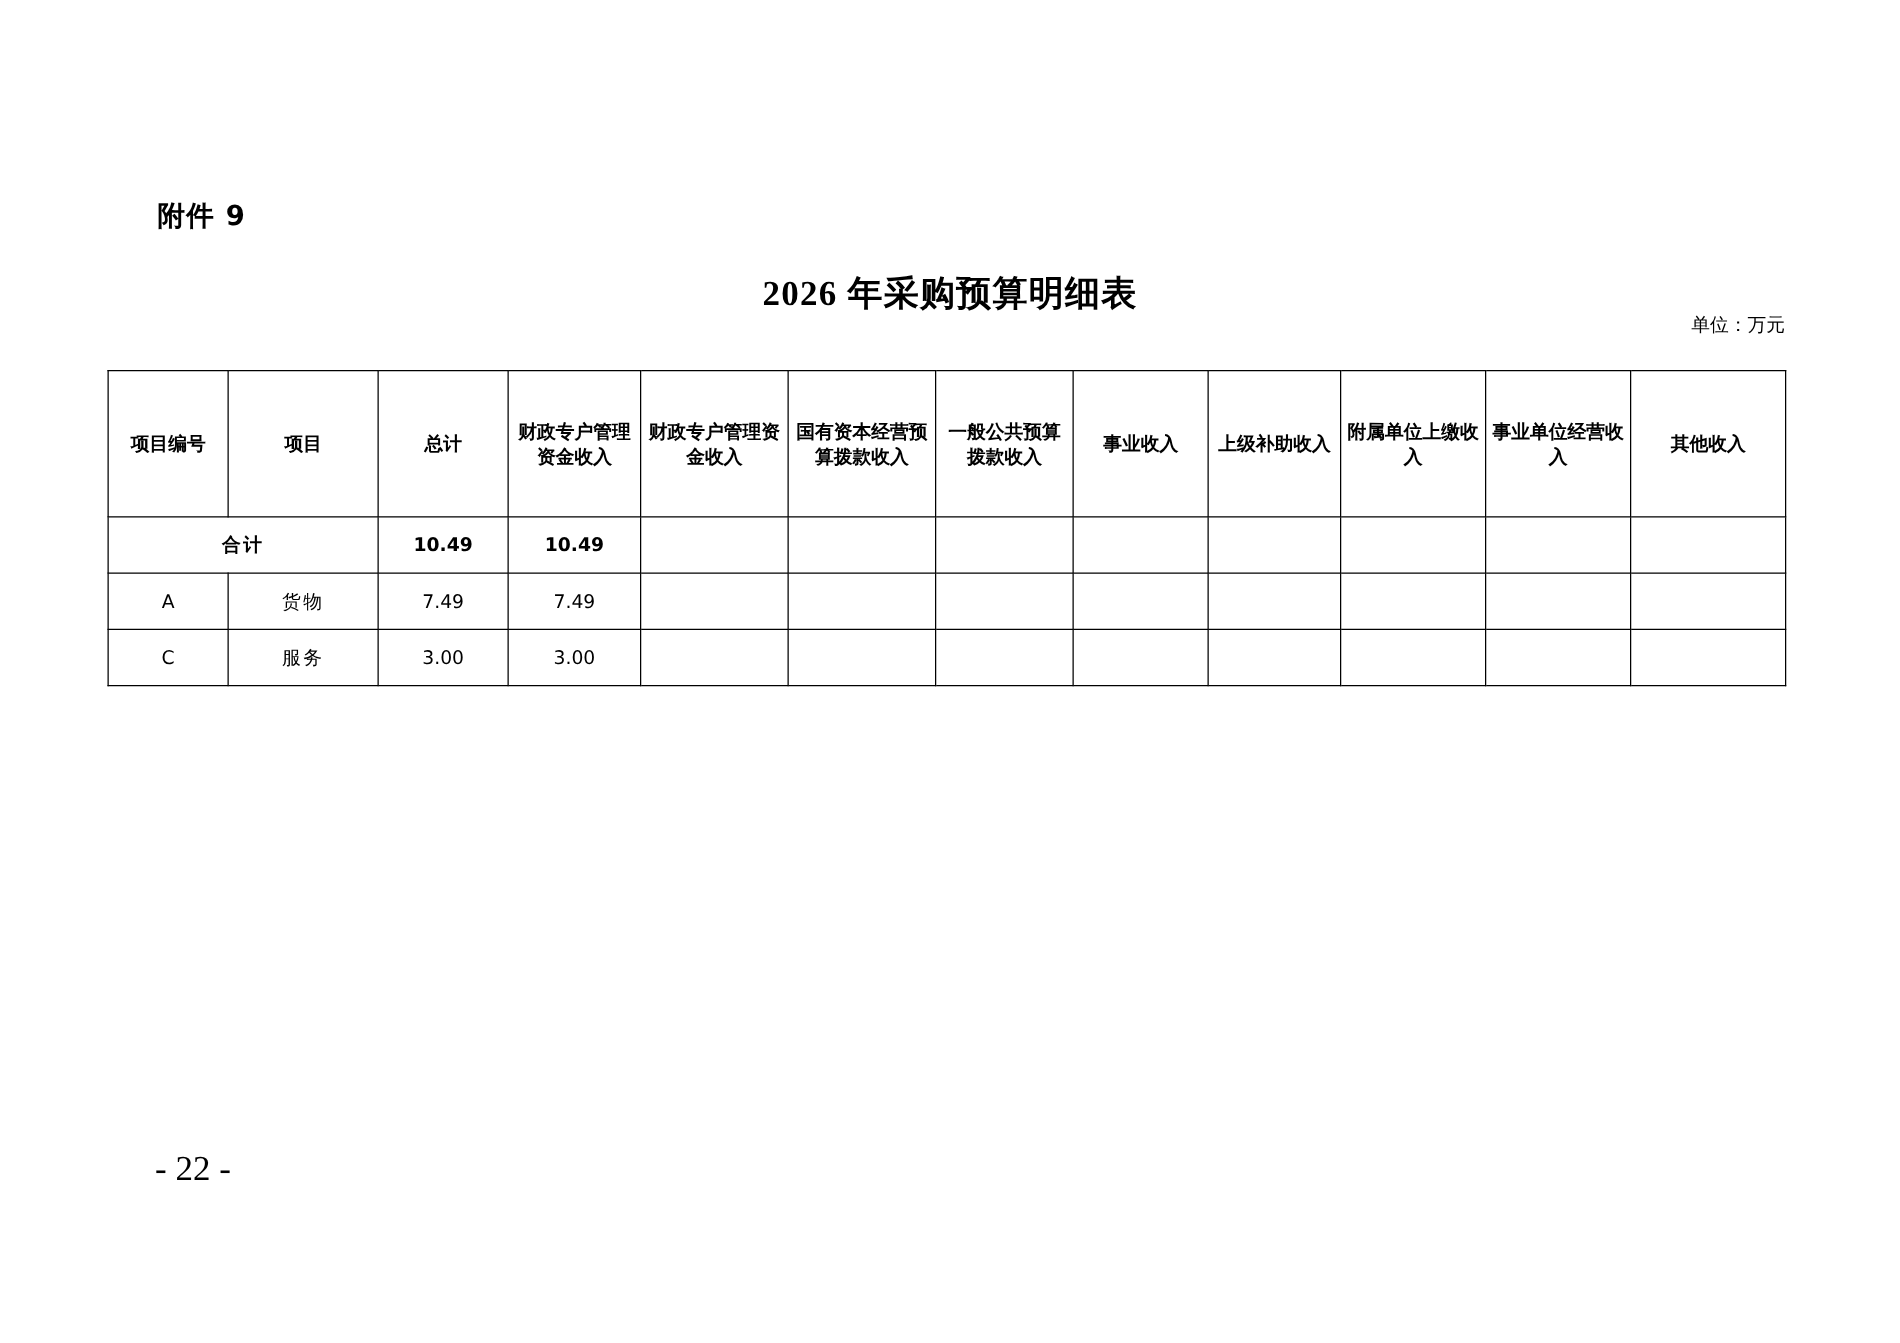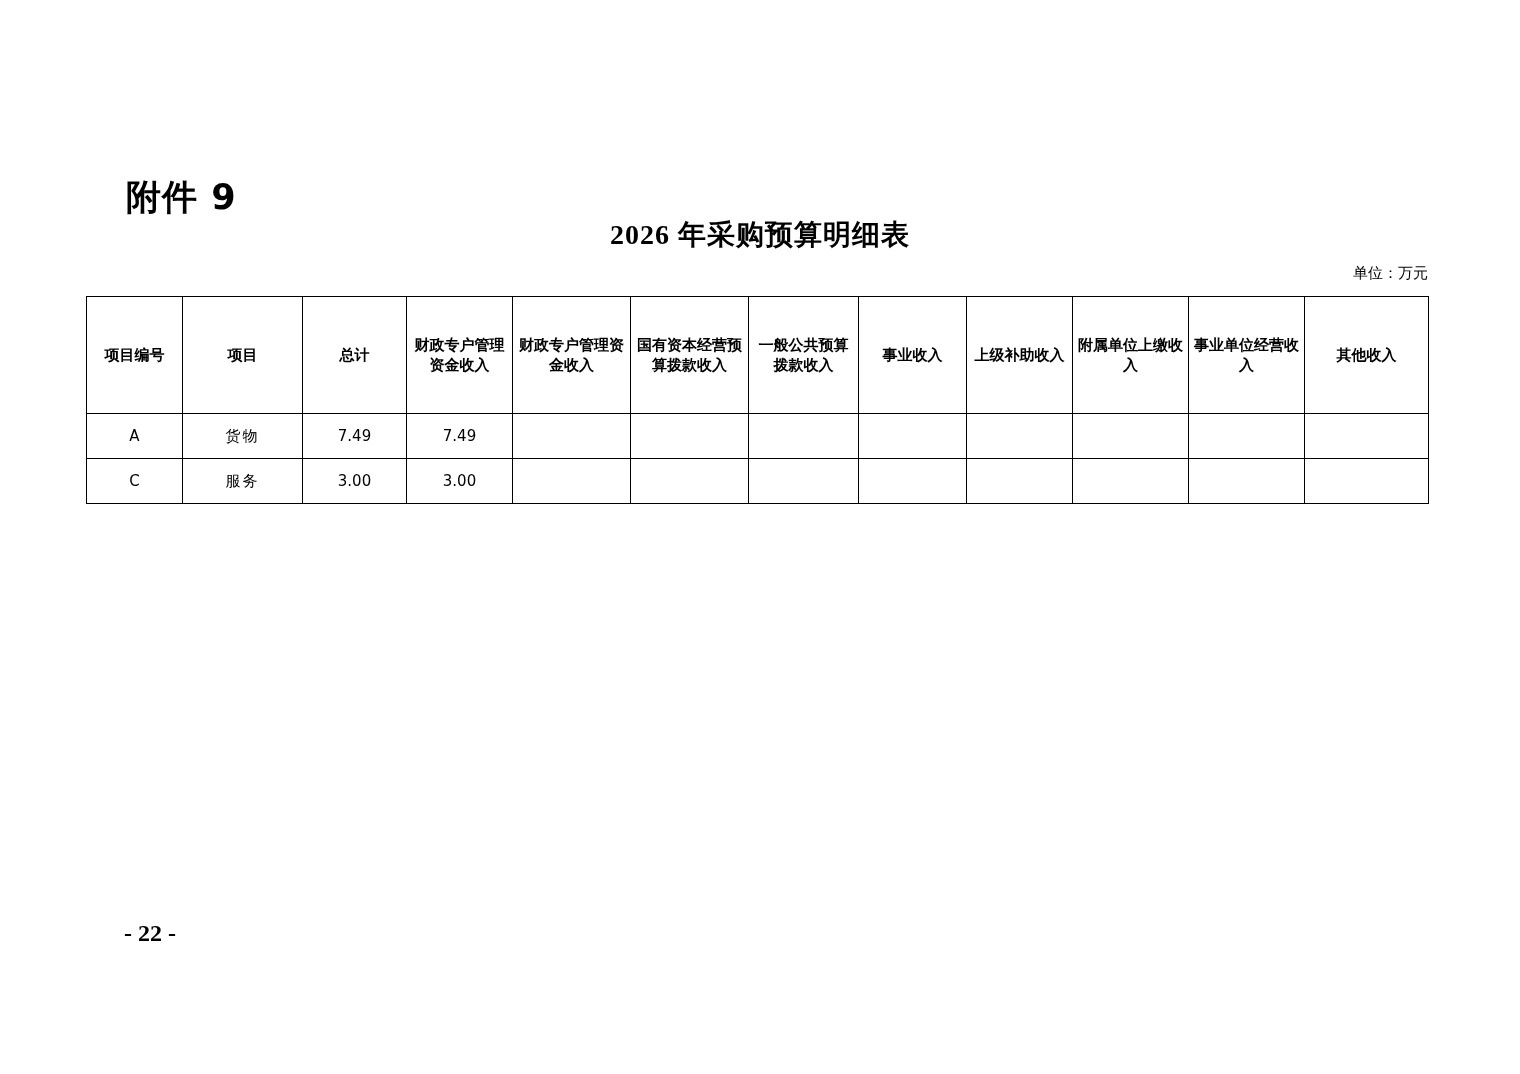--- a/index.html
+++ b/index.html
@@ -17,42 +17,42 @@
   }
   .page {
     position: relative;
     width: 1520px;
     height: 1074px;
     box-sizing: border-box;
   }
   .attachment-label {
     position: absolute;
     left: 126px;
-    top: 174px;
-    font-size: 35px;
+    top: 158px;
+    font-size: 22px;
     font-weight: bold;
     letter-spacing: 1px;
     font-family: "DejaVu Sans", "Liberation Sans", sans-serif;
     text-align: right;
   }
   .doc-title {
     position: absolute;
     left: 0;
     right: 0;
     top: 216px;
     text-align: center;
     font-size: 28px;
     font-weight: bold;
     letter-spacing: 1px;
     font-family: "Liberation Serif", "DejaVu Serif", serif;
   }
   .unit-note {
     position: absolute;
     right: 92px;
-    top: 264px;
+    top: 251px;
     font-size: 15px;
     font-family: Liberation Sans, sans-serif;
   }
   table.budget {
     position: absolute;
     left: 86px;
     top: 296px;
     width: 1342px;
     border-collapse: collapse;
     table-layout: fixed;
@@ -88,23 +88,22 @@
     letter-spacing: 2px;
   }
   td.code-cell {
     font-family: "Liberation Serif", "DejaVu Serif", serif;
     font-size: 16px;
   }
   .page-number {
     position: absolute;
     left: 124px;
     top: 920px;
-    font-size: 24px;
+    font-size: 28px;
     font-family: "Liberation Serif", "DejaVu Serif", serif;
-    font-weight: bold;
   }
 </style>
 </head>
 <body>
 
 <div class="page">
 
   <div class="attachment-label">附件 9</div>
 
   <div class="doc-title">2026 年采购预算明细表</div>
@@ -136,20 +135,33 @@
         <td>国有资本经营预算拨款收入</td>
         <td>一般公共预算拨款收入</td>
         <td>事业收入</td>
         <td>上级补助收入</td>
         <td>附属单位上缴收入</td>
         <td>事业单位经营收入</td>
         <td>其他收入</td>
       </tr>
     </thead>
     <tbody>
+      <tr class="total-row">
+        <td colspan="2" class="label-cell">合计</td>
+        <td class="num">10.49</td>
+        <td class="num">10.49</td>
+        <td class="num"></td>
+        <td class="num"></td>
+        <td class="num"></td>
+        <td class="num"></td>
+        <td class="num"></td>
+        <td class="num"></td>
+        <td class="num"></td>
+        <td class="num"></td>
+      </tr>
       <tr>
         <td class="code-cell">A</td>
         <td class="label-cell">货物</td>
         <td class="num">7.49</td>
         <td class="num">7.49</td>
         <td class="num"></td>
         <td class="num"></td>
         <td class="num"></td>
         <td class="num"></td>
         <td class="num"></td>

